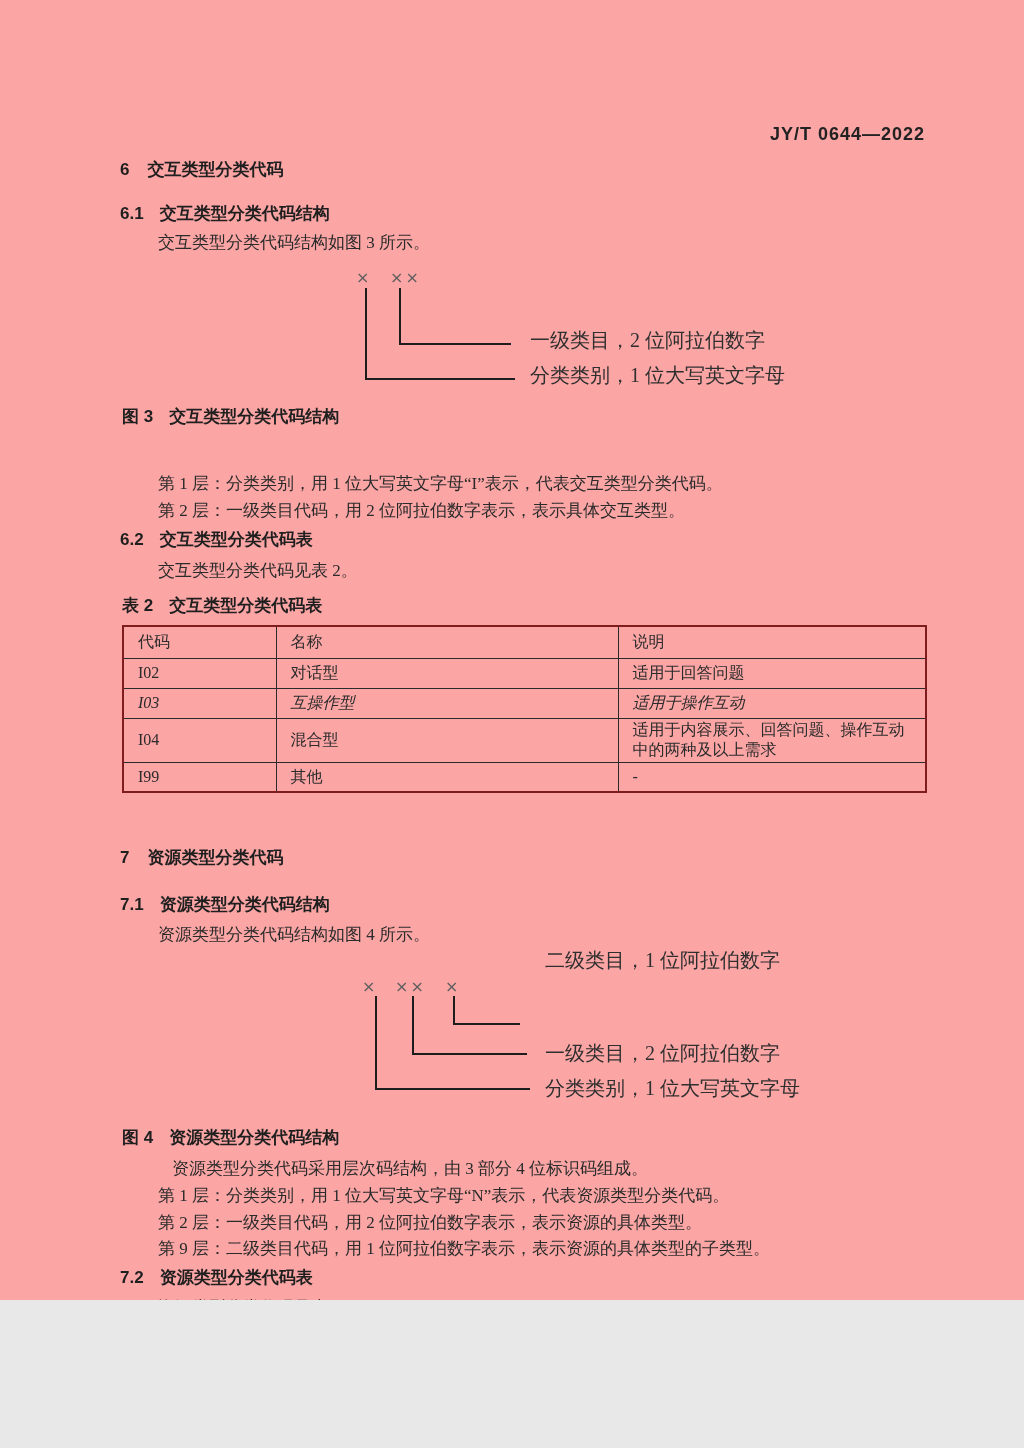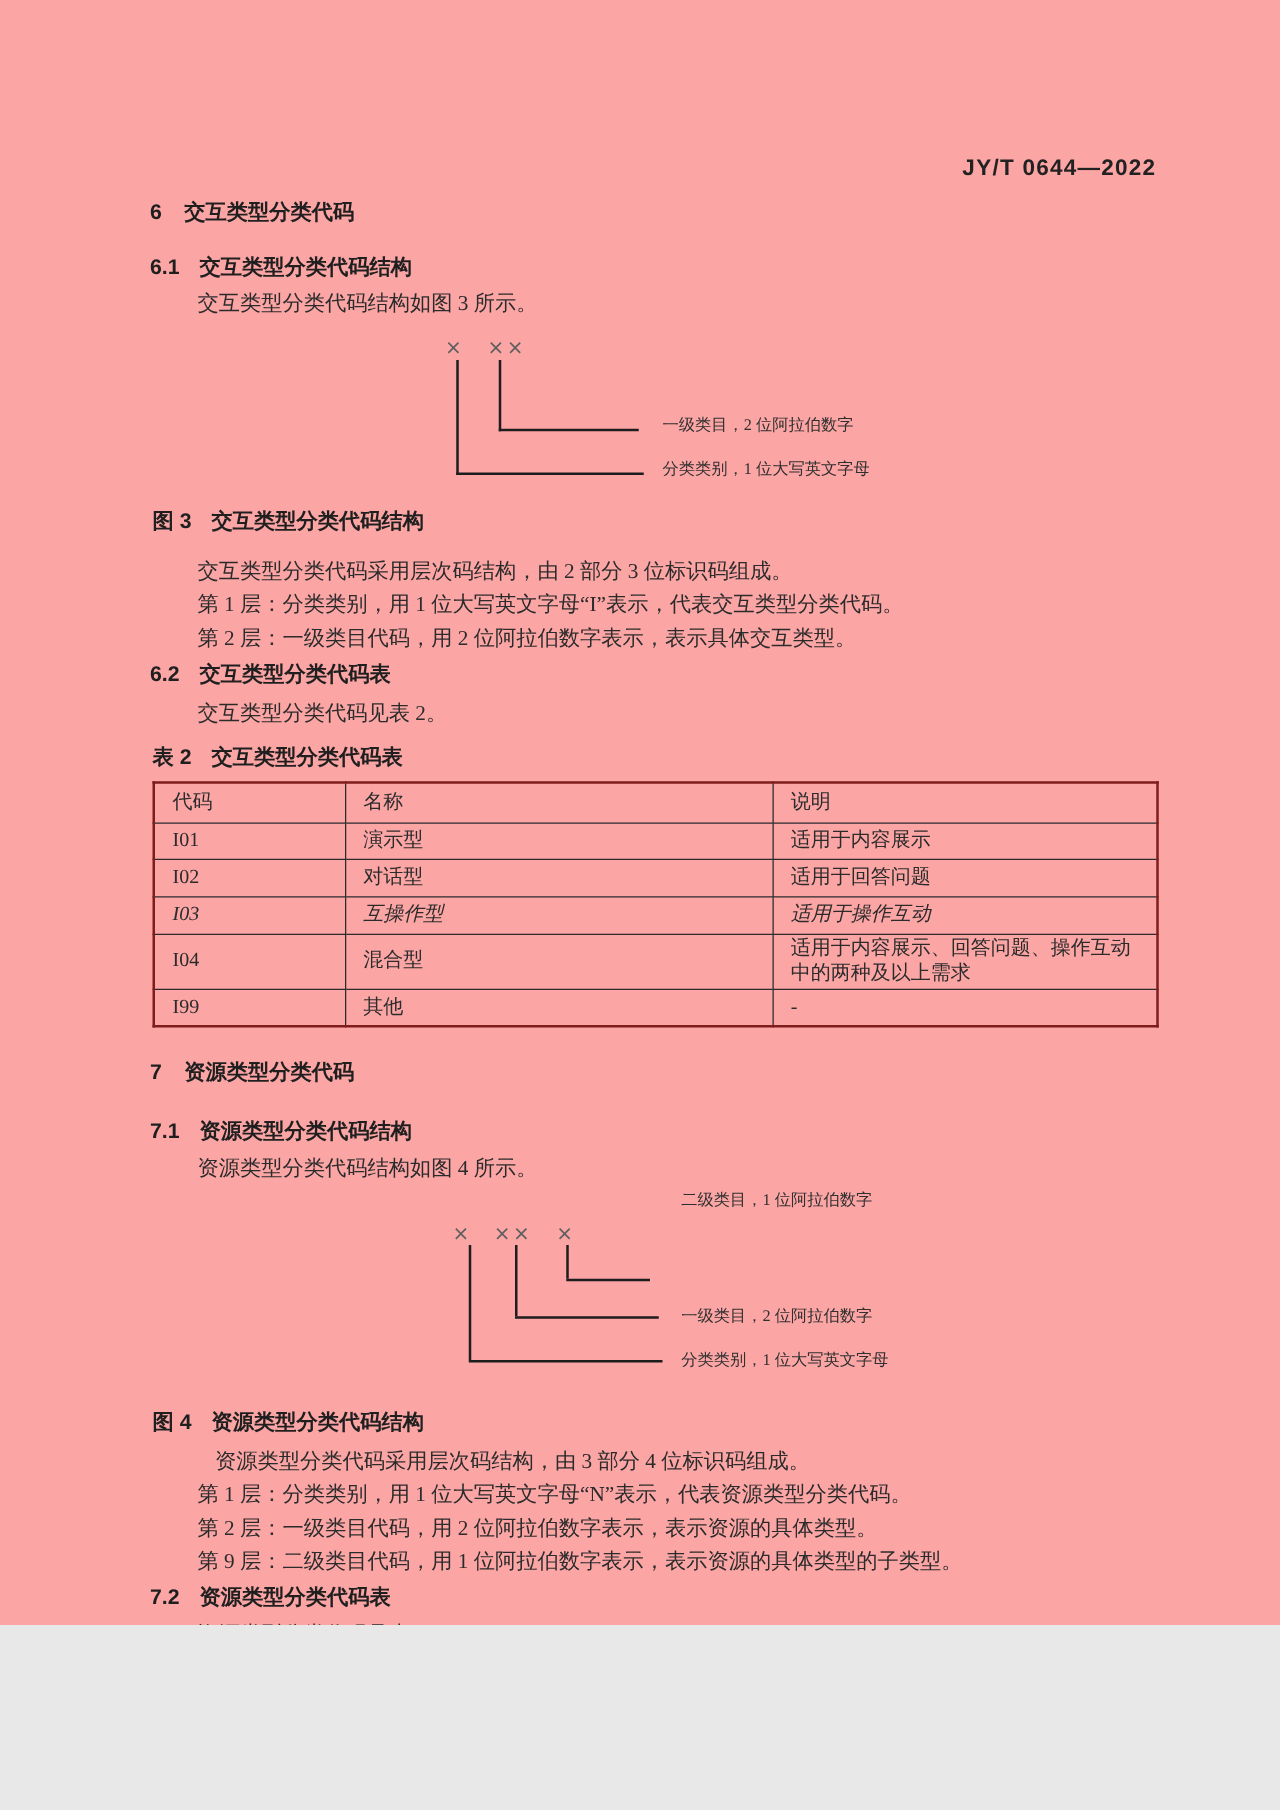--- a/index.html
+++ b/index.html
@@ -29,21 +29,21 @@
     white-space: nowrap;
   }
   .heading .no { display:inline-block; margin-right: 18px; }
   .body-text {
     font-size: 17px;
     line-height: 22px;
     color: #2b2b2b;
     white-space: nowrap;
   }
   .fig-label {
-    font-size: 13px;
+    font-size: 20px;
     line-height: 20px;
     color: #2f2f2f;
     white-space: nowrap;
   }
   .caption {
     left: 122px;
     width: 803px;
     font-family: "Liberation Sans", "DejaVu Sans", sans-serif;
     font-weight: bold;
     font-size: 17px;
@@ -104,21 +104,20 @@
     <div class="vline" style="left:59px; top:20px; height:57px;"></div>
     <div class="hline" style="left:59px; top:75px; width:112px;"></div>
   </div>
   <div class="abs fig-label" style="left:530px; top:330px;">一级类目，2 位阿拉伯数字</div>
   <div class="abs fig-label" style="left:530px; top:365px;">分类类别，1 位大写英文字母</div>
 
   <div class="abs caption" style="top:405px;">
     <span class="no">图 3</span><span>交互类型分类代码结构</span>
   </div>
 
-  <div class="abs body-text" style="left:158px; top:446px;">交互类型分类代码采用层次码结构，由 2 部分 3 位标识码组成。</div>
   <div class="abs body-text" style="left:158px; top:473px;">第 1 层：分类类别，用 1 位大写英文字母“I”表示，代表交互类型分类代码。</div>
   <div class="abs body-text" style="left:158px; top:500px;">第 2 层：一级类目代码，用 2 位阿拉伯数字表示，表示具体交互类型。</div>
 
   <div class="abs heading" style="left:120px; top:528px;">
     <span class="no" style="margin-right:16px;">6.2</span><span>交互类型分类代码表</span>
   </div>
   <div class="abs body-text" style="left:158px; top:560px;">交互类型分类代码见表 2。</div>
 
   <div class="abs caption" style="top:594px;">
     <span class="no">表 2</span><span>交互类型分类代码表</span>
@@ -129,25 +128,20 @@
         <col style="width:153px;">
         <col style="width:342px;">
         <col style="width:308px;">
       </colgroup>
     <tbody>
         <tr style="height:32px;">
       <td>代码</td>
       <td>名称</td>
       <td>说明</td>
     </tr>
-    <tr style="height:29px;">
-      <td>I01</td>
-      <td>演示型</td>
-      <td>适用于内容展示</td>
-    </tr>
     <tr style="height:30px;">
       <td>I02</td>
       <td>对话型</td>
       <td>适用于回答问题</td>
     </tr>
     <tr style="height:30px;font-style:italic;">
       <td>I03</td>
       <td>互操作型</td>
       <td>适用于操作互动</td>
     </tr>

